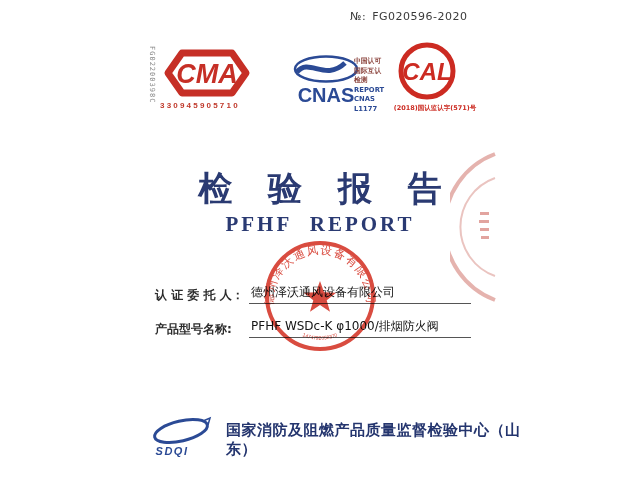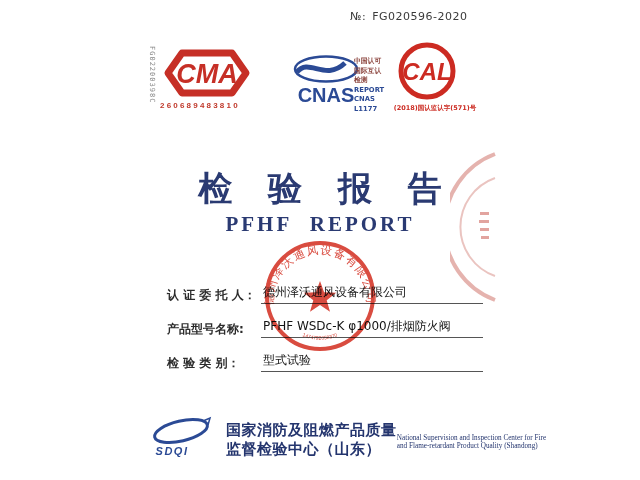--- a/index.html
+++ b/index.html
@@ -32,33 +32,33 @@
                  font-family: "DejaVu Sans", sans-serif; padding-left: 14px; }
 
   .title-zh { position: absolute; top: 166px; left: 0; width: 640px; text-align: center;
               font-size: 34px; font-weight: bold; color: #2a3a72; letter-spacing: 12px;
               text-indent: 12px; font-family: "DejaVu Sans", sans-serif; }
   .title-en { position: absolute; top: 212px; left: 0; width: 640px; text-align: center;
               font-size: 21px; font-weight: bold; color: #2a3a72; letter-spacing: 3px;
               word-spacing: 10px; font-family: "Liberation Serif", serif; }
 
   .fields { position: absolute; left: 155px; top: 286px; width: 320px; }
-  .field-row { display: flex; align-items: flex-end; margin-bottom: 16px; height: 18px; margin-left: 12px; }
+  .field-row { display: flex; align-items: flex-end; margin-bottom: 16px; height: 18px; }
   .field-label { width: 94px; flex: 0 0 94px; font-size: 12px; color: #2b2b2b; font-weight: 600;
                  font-family: "DejaVu Sans", sans-serif; }
   .field-value { width: 222px; flex: 0 0 222px; font-size: 12px; color: #141414;
                  border-bottom: 1px solid #555; padding-bottom: 2px; padding-left: 2px;
                  font-family: "DejaVu Sans", sans-serif; white-space: nowrap; overflow: hidden; }
 
   .seal { position: absolute; left: 256px; top: 234px; mix-blend-mode: multiply; opacity: 0.92; }
   .partial-stamp { position: absolute; left: 450px; top: 150px; opacity: 0.75; }
 
   .footer { position: absolute; left: 150px; top: 416px; width: 400px; display: flex;
             align-items: center; gap: 10px; }
-  .footer-text { display: flex; flex-direction: row; align-items: center; }
+  .footer-text { display: flex; flex-direction: column; }
   .footer-zh { font-size: 15px; font-weight: bold; color: #24356e; letter-spacing: 0.5px;
                font-family: "DejaVu Sans", sans-serif; }
   .footer-en { font-size: 7.2px; color: #24356e; margin-top: 4px;
                font-family: "Liberation Serif", serif; }
 
   svg text { font-family: "Liberation Sans", sans-serif; }
 </style>
 </head>
 <body>
 
@@ -69,21 +69,21 @@
   </div>
 
   <div class="side-code">FG02200398C</div>
 
   <div class="cma-wrap">
     <svg width="98" height="54" viewBox="0 0 98 54">
       <path d="M 10,27 L 24,7 H 74 L 88,27 L 74,47 H 24 Z" fill="none" stroke="#c62f26" stroke-width="7" stroke-linejoin="round"></path>
       <text x="49" y="37" text-anchor="middle" font-size="27" font-weight="bold" font-style="italic" fill="#c62f26">CMA</text>
     </svg>
   </div>
-  <div class="cma-number">260689483810</div>
+  <div class="cma-number">330945905710</div>
 
 
   <div class="cnas-wrap">
     <svg width="66" height="52" viewBox="0 0 66 52">
       <ellipse cx="33" cy="14" rx="31" ry="12.5" fill="none" stroke="#2b4a95" stroke-width="2.5"></ellipse>
       <path d="M 4,17 C 16,2 32,27 52,8" fill="none" stroke="#2b4a95" stroke-width="5"></path>
       <text x="33" y="47" text-anchor="middle" font-size="20" font-weight="bold" fill="#2b4a95">CNAS</text>
     </svg>
   </div>
   <div class="cnas-text">
@@ -118,24 +118,20 @@
 
   <div class="fields">
     <div class="field-row">
       <div class="field-label">认 证 委 托 人：</div>
       <div class="field-value">德州泽沃通风设备有限公司</div>
     </div>
     <div class="field-row">
       <div class="field-label">产品型号名称:</div>
       <div class="field-value">PFHF WSDc-K φ1000/排烟防火阀</div>
     </div>
-    <div class="field-row">
-      <div class="field-label">检 验 类 别：</div>
-      <div class="field-value">型式试验</div>
-    </div>
   </div>
 
   <div class="seal">
     <svg width="130" height="126" viewBox="0 0 130 126">
       <circle cx="64" cy="62" r="53" fill="none" stroke="#d63c2f" stroke-width="4"></circle>
       <path id="sealTextArc" d="M 21,86 A 47,47 0 1 1 107,86" fill="none"></path>
       <text font-size="11.5" fill="#d63c2f" letter-spacing="1.5">
         <textPath href="#sealTextArc" startOffset="50%" text-anchor="middle">德州泽沃通风设备有限公司</textPath>
       </text>
       <polygon points="64,47 68.1,58.3 80.2,58.7 70.7,66.2 74,77.8 64,71 54,77.8 57.3,66.2 47.8,58.7 59.9,58.3" fill="#d63c2f"></polygon>
@@ -149,17 +145,16 @@
   <div class="footer">
     <div>
       <svg width="66" height="44" viewBox="0 0 66 44">
         <ellipse cx="31" cy="15" rx="27" ry="10" fill="none" stroke="#2b4a95" stroke-width="3" transform="rotate(-13 31 15)"></ellipse>
         <path d="M 53,5 l 7,-3 l -2,7" fill="none" stroke="#2b4a95" stroke-width="1.5"></path>
         <text x="22" y="39" text-anchor="middle" font-size="11" font-weight="bold" font-style="italic" fill="#2b4a95" letter-spacing="1.5">SDQI</text>
       </svg>
     </div>
     <div class="footer-text">
       <div class="footer-zh">国家消防及阻燃产品质量监督检验中心（山东）</div>
-      <div class="footer-en">National Supervision and Inspection Center for Fire and Flame-retardant Product Quality (Shandong)</div>
     </div>
   </div>
 
 </div>
 
 </body></html>

